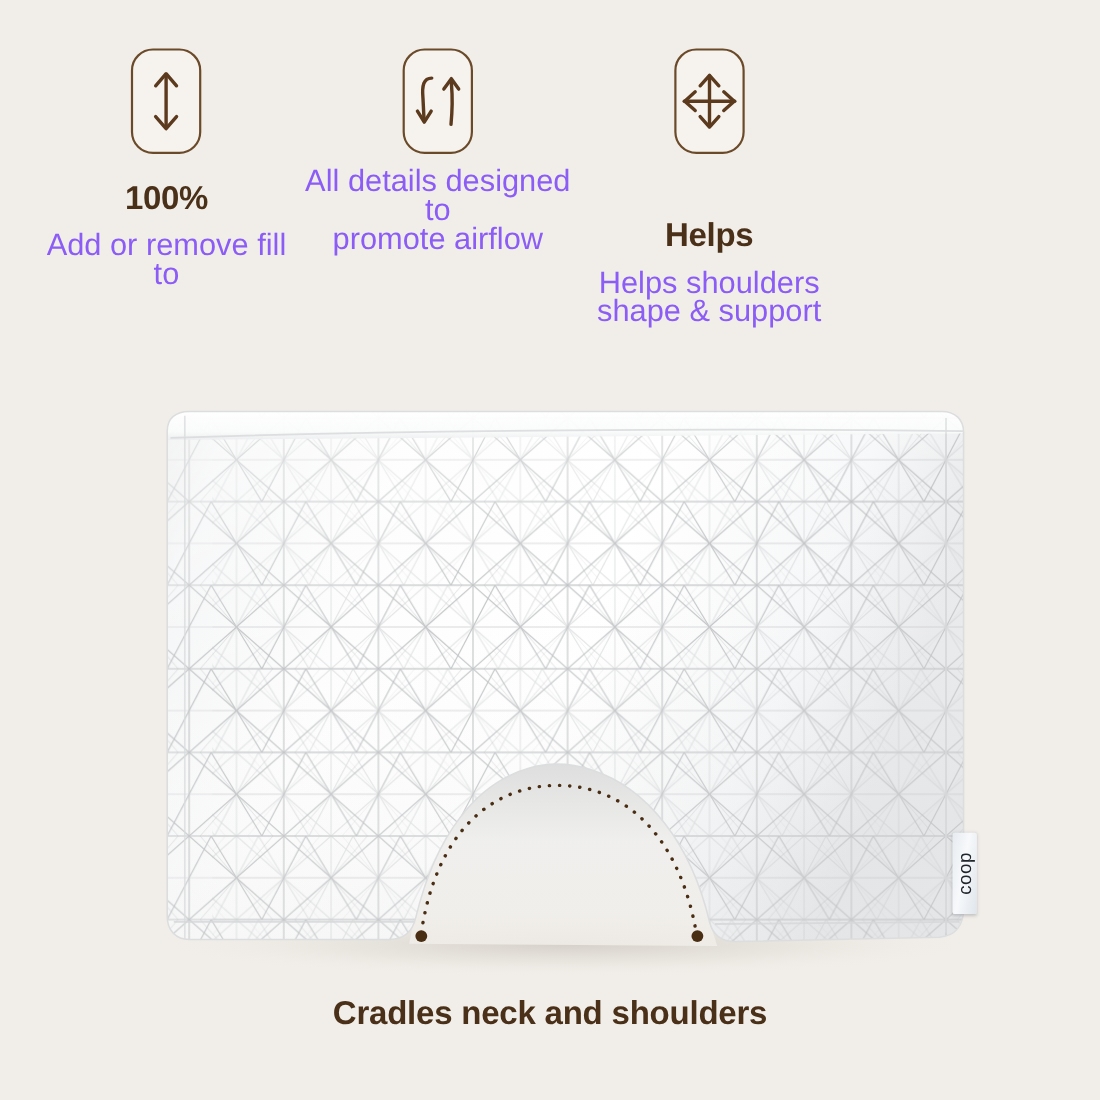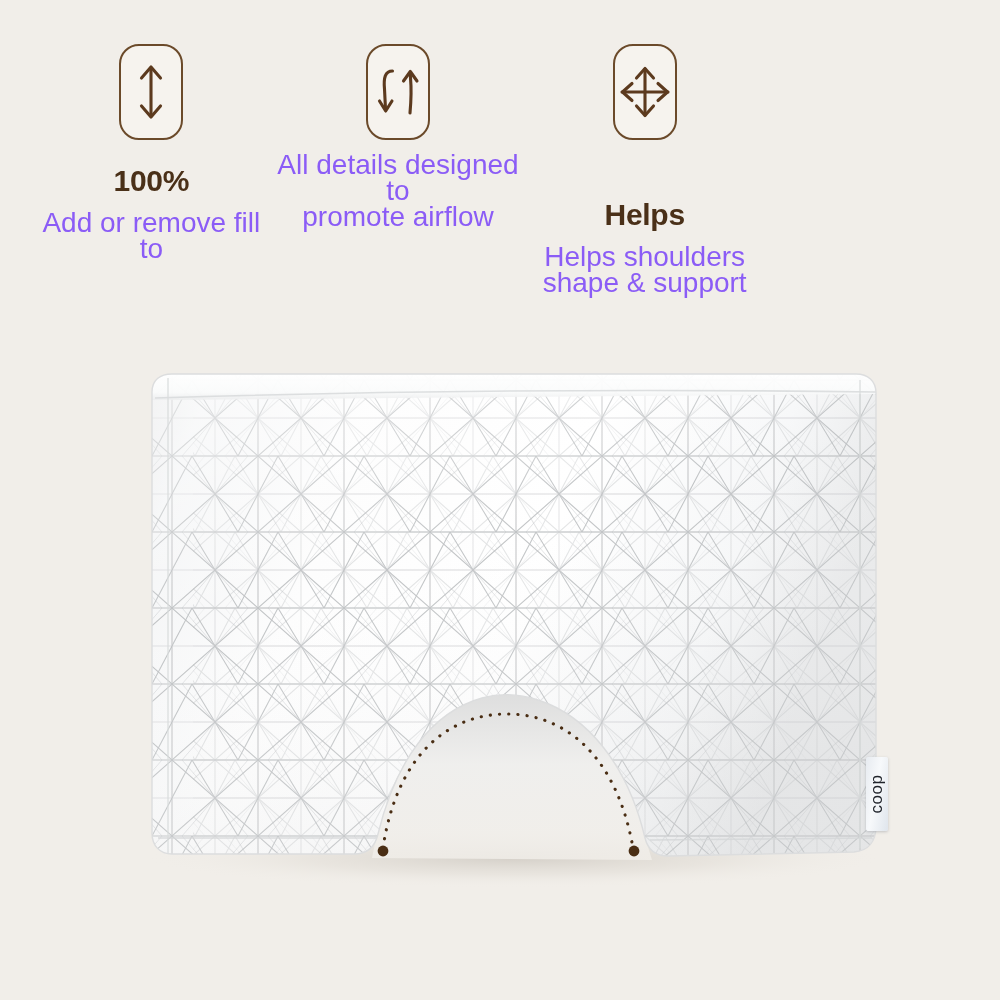--- a/index.html
+++ b/index.html
@@ -318,14 +318,15 @@
       <path d="M383,848 C396,760 444,714 507,714 C570,714 618,762 633,848" fill="none" stroke="#4A2E14" stroke-width="3.1" stroke-linecap="round" stroke-dasharray="0.2 9"></path>
       <circle cx="383" cy="851" r="5.4" fill="#4A2E14"></circle>
       <circle cx="634" cy="851" r="5.4" fill="#4A2E14"></circle>
     </g>
   </svg>
 
   <div class="coop-tag">
     <span>coop</span>
   </div>
 
+  <div class="caption">Cradles neck and shoulders</div>
 
 </div>
 
 </body></html>

